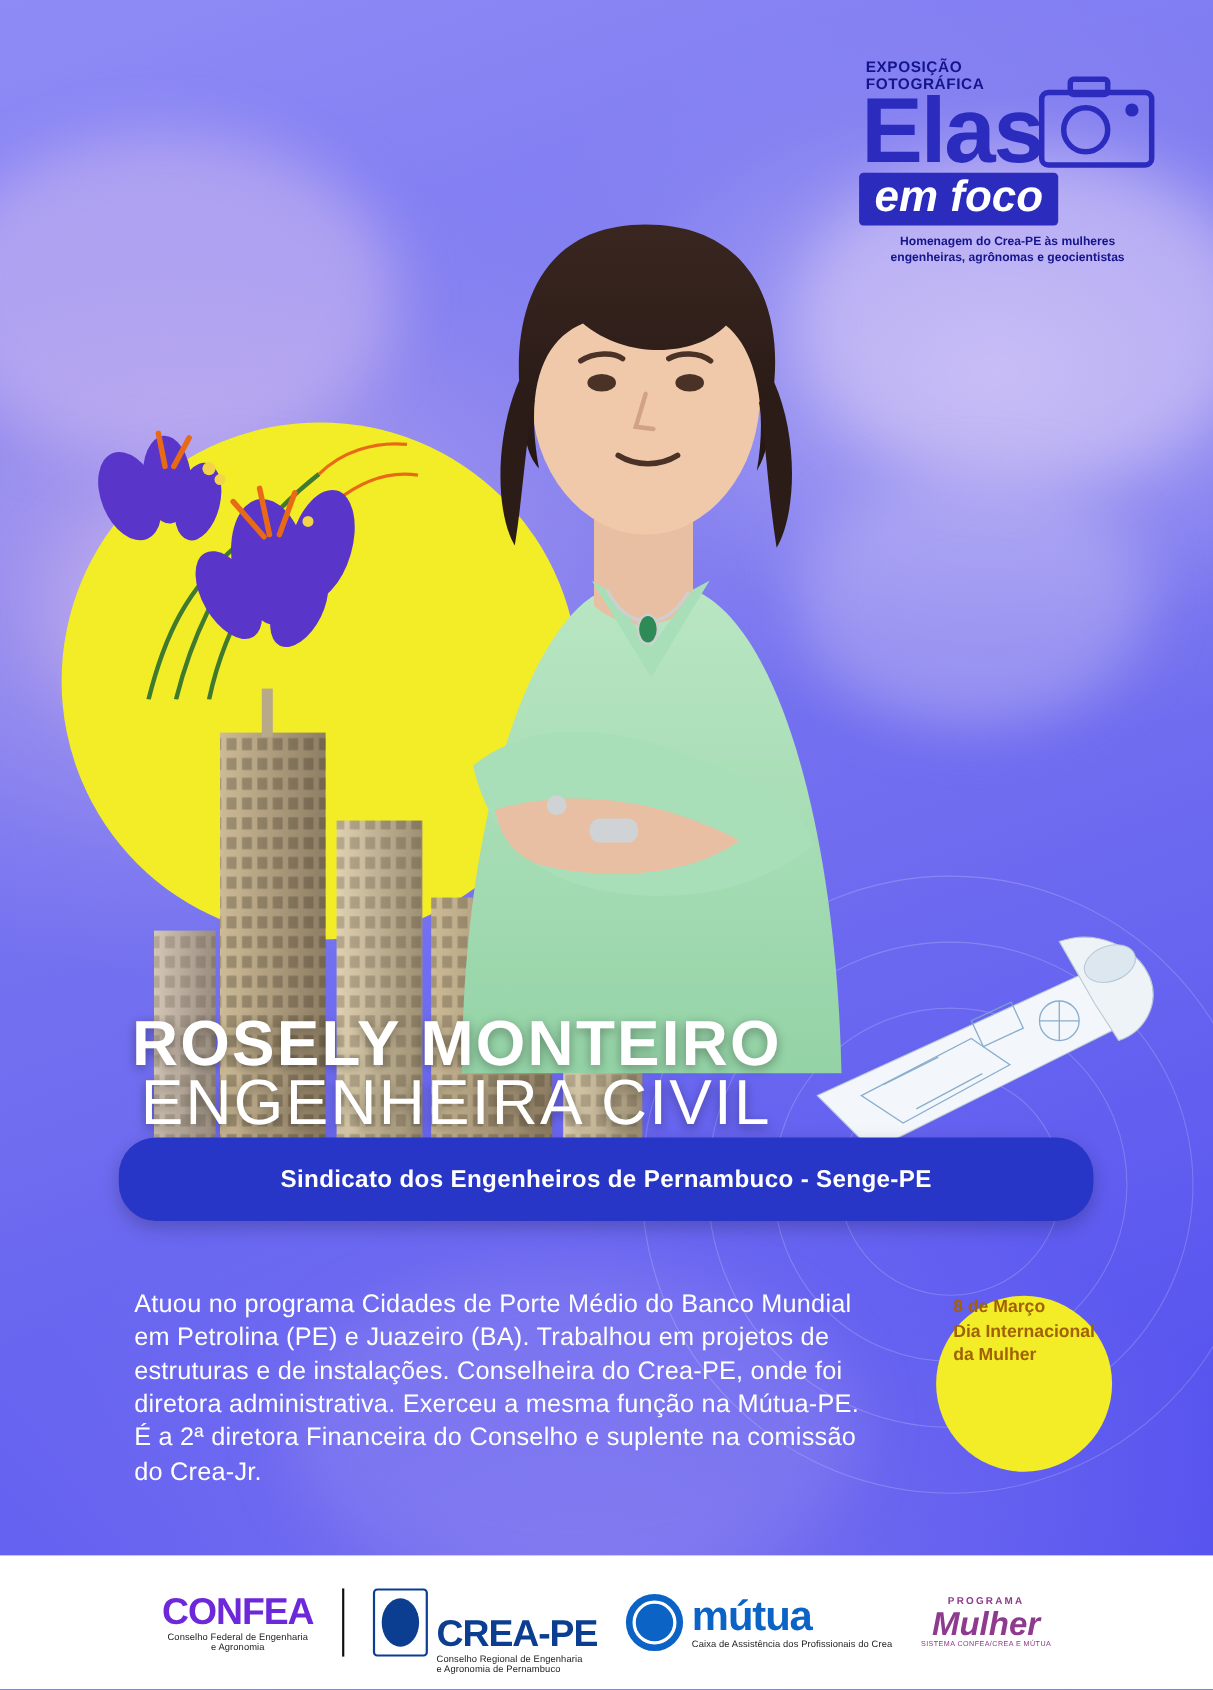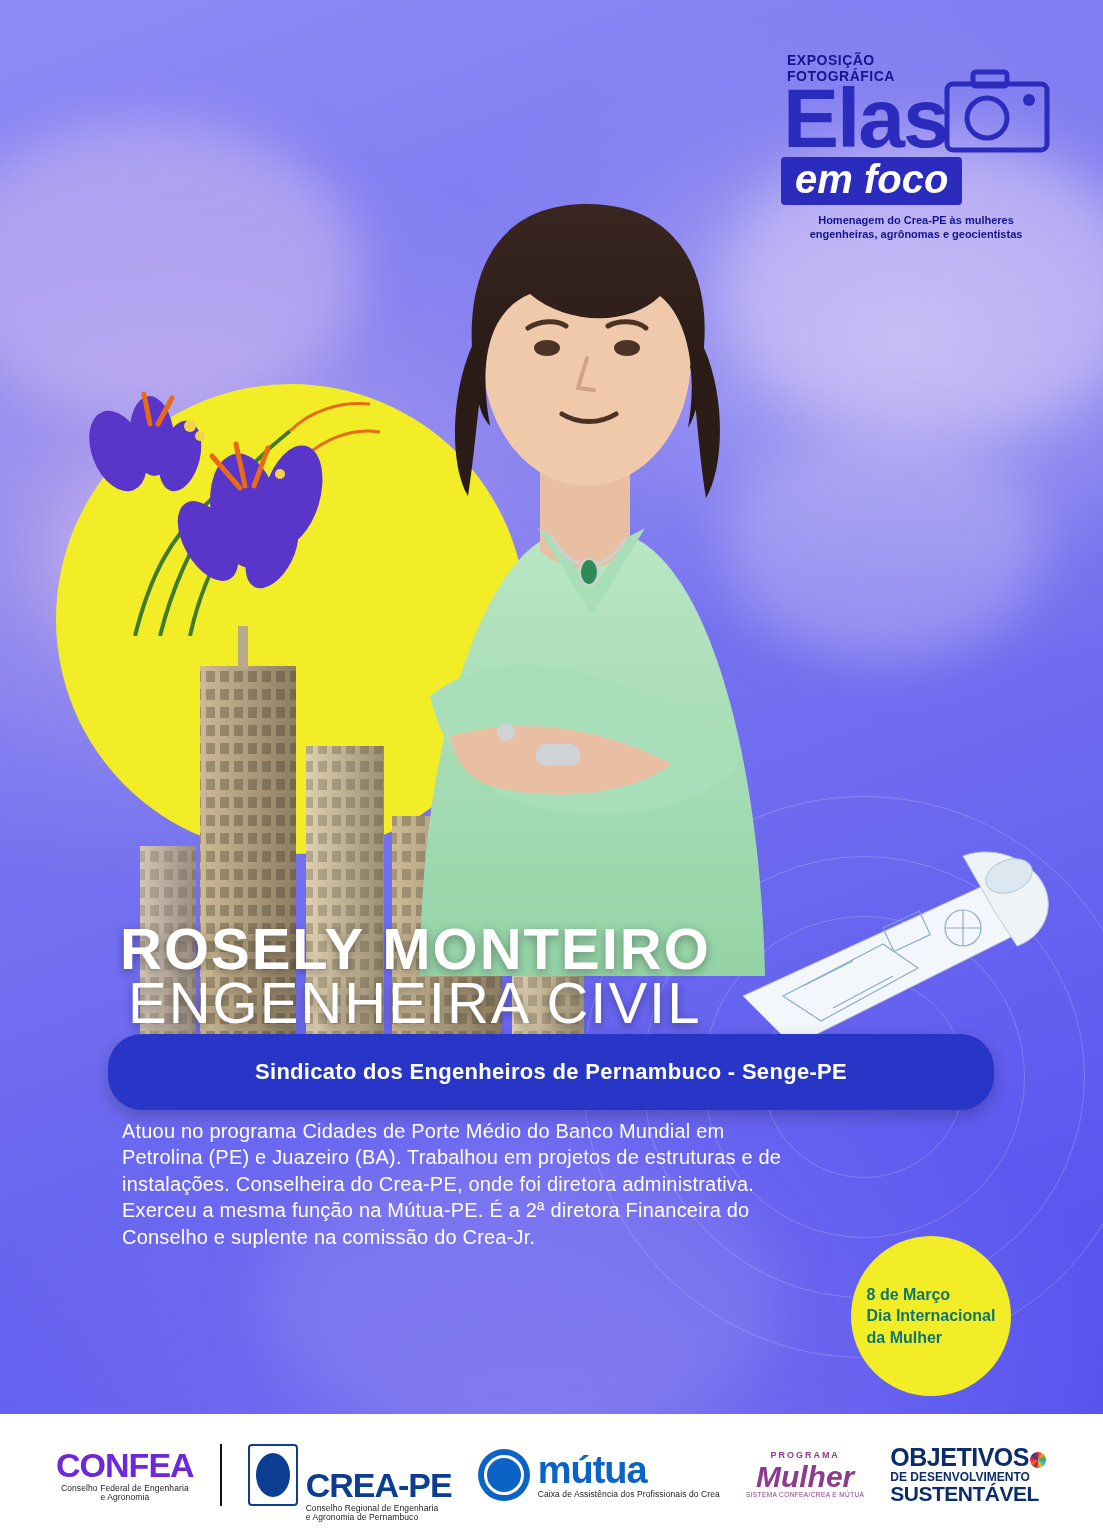--- a/index.html
+++ b/index.html
@@ -75,26 +75,26 @@
     margin-top:14px;
   }
   .org-pill{
     position:absolute;left:108px;top:1034px;width:886px;height:76px;
     background:#2736c7;border-radius:34px;
     display:flex;align-items:center;justify-content:center;
     color:#fff;font-size:22px;font-weight:700;letter-spacing:.3px;
     box-shadow:0 6px 16px rgba(0,0,0,.22);
   }
   .bio{
-    position:absolute;left:122px;top:1118px;width:680px;
-    color:#fff;font-size:20px;line-height:1.32;letter-spacing:.2px;
+    position:absolute;left:122px;top:1170px;width:680px;
+    color:#fff;font-size:23px;line-height:1.32;letter-spacing:.2px;
   }
   .day-circle{
-    position:absolute;right:92px;top:1236px;width:160px;height:160px;border-radius:50%;
-    background:#f2ed26;color:#0f766e;display:flex;align-items:center;justify-content:center;
+    position:absolute;right:92px;top:1178px;width:160px;height:160px;border-radius:50%;
+    background:#f2ed26;color:#a16207;display:flex;justify-content:center;
     text-align:left;
   }
   .day-circle span{font-size:16px;font-weight:700;line-height:1.35;display:block;}
 
   
   .footer{
     position:absolute;left:0;bottom:0;width:1103px;height:122px;background:#fff;
     display:flex;align-items:center;justify-content:center;gap:26px;
   }
   .f-item{display:flex;align-items:center;gap:8px;}
@@ -331,22 +331,15 @@
     </div>
 
     <div class="f-item">
       <div class="f-text" style="text-align:center">
         <div class="mulher-top">PROGRAMA</div>
         <div class="mulher-main">Mulher</div>
         <div class="mulher-sub">SISTEMA CONFEA/CREA E MÚTUA</div>
       </div>
     </div>
 
-    <div class="f-item">
-      <div class="ods">
-        <div class="l1"><span>OBJETIVOS</span><span class="dot"></span></div>
-        <div class="l2">DE DESENVOLVIMENTO</div>
-        <div class="l3">SUSTENTÁVEL</div>
-      </div>
-    </div>
 
   </div>
 </div>
 
 </body></html>

